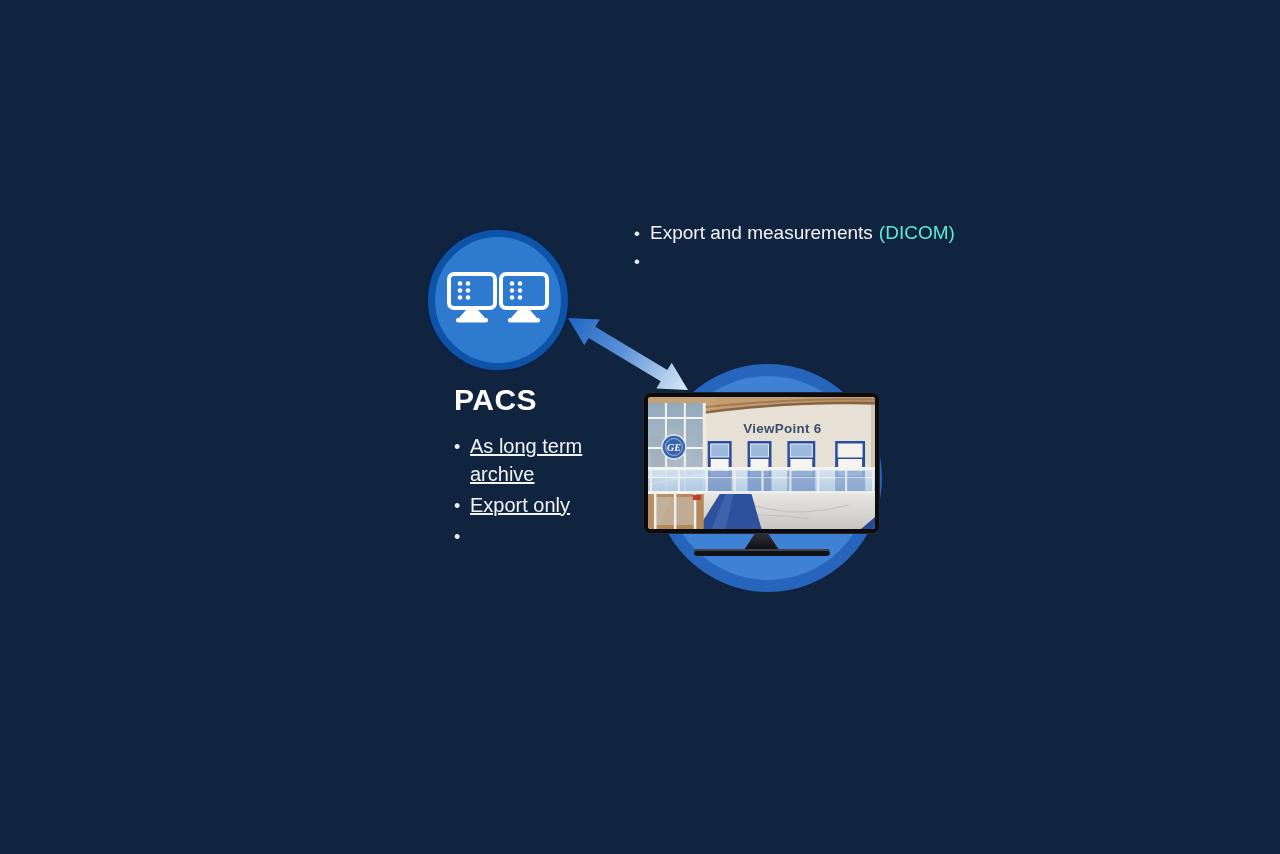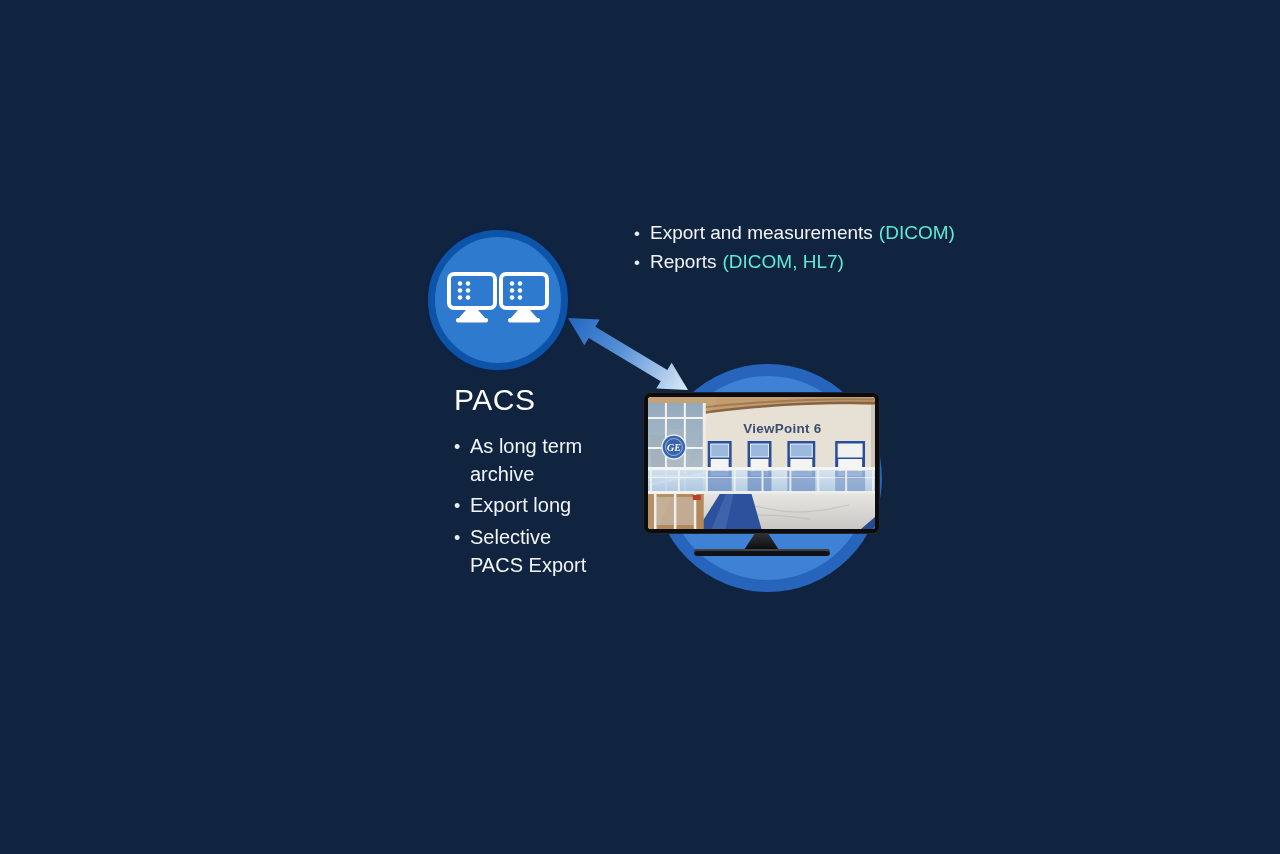--- a/index.html
+++ b/index.html
@@ -20,26 +20,26 @@
   
   .pacs-circle {
     position: absolute; left: 428px; top: 230px;
     width: 140px; height: 140px; border-radius: 50%;
     background: #2e7ace; border: 7px solid #0d53a7; box-sizing: border-box;
     box-shadow: 0 0 0 3px rgba(8,35,80,0.35);
     display: flex; align-items: center; justify-content: center;
   }
   .pacs-title {
     position: absolute; left: 454px; top: 383px;
-    color: #ffffff; font-size: 30px; font-weight: normal; letter-spacing: 0.5px;
+    color: #ffffff; font-size: 30px; font-weight: bold; letter-spacing: 0.5px;
   }
   .pacs-bullets { position: absolute; left: 454px; top: 432px; color: #f2f5f8; font-size: 20px; line-height: 28px; }
   .pacs-bullet-item { display: flex; align-items: baseline; margin-bottom: 3px; }
   .pacs-bullet-item .dot { width: 16px; color: #e9eef4; font-size: 18px; }
-  .pacs-bullet-item .txt { white-space: pre-line; }
+  .pacs-bullet-item .txt { white-space: pre-line; text-decoration: underline; }
 
   
   .arrow-svg { position: absolute; left: 556px; top: 306px; z-index: 5; }
 
   
   .big-circle {
     position: absolute; left: 654px; top: 364px;
     width: 228px; height: 228px; border-radius: 50%;
     background: #3f81d4; border: 12px solid #2765bd; box-sizing: border-box;
     z-index: 1;
@@ -69,21 +69,20 @@
 
 <div class="stage">
 
   <div class="flow-list">
     <div class="flow-item">
       <span class="dot">•</span>
       <span><span class="lbl">Export and measurements</span><span class="proto">(DICOM)</span></span>
     </div>
     <div class="flow-item">
       <span class="dot">•</span>
-      <span><span class="lbl">Reports</span><span class="proto">(DICOM, HL7)</span></span>
     </div>
   </div>
 
   <div class="pacs-circle">
     <svg width="106" height="58" viewBox="0 0 106 58">
       <g fill="none" stroke="#ffffff" stroke-width="4">
         <rect x="4" y="3" width="46" height="34" rx="5"></rect>
         <rect x="56" y="3" width="46" height="34" rx="5"></rect>
       </g>
       <g fill="#ffffff" stroke="none">
@@ -109,26 +108,24 @@
 
   <div class="pacs-title">PACS</div>
   <div class="pacs-bullets">
     <div class="pacs-bullet-item">
       <span class="dot">•</span>
       <span class="txt">As long term
 archive</span>
     </div>
     <div class="pacs-bullet-item">
       <span class="dot">•</span>
-      <span class="txt">Export long</span>
+      <span class="txt">Export only</span>
     </div>
     <div class="pacs-bullet-item">
       <span class="dot">•</span>
-      <span class="txt">Selective
-PACS Export</span>
     </div>
   </div>
 
   <div class="big-circle"></div>
 
   <svg class="arrow-svg" width="145" height="98" viewBox="0 0 145 98">
     <defs>
       <linearGradient id="arrowGrad" gradientUnits="userSpaceOnUse" x1="12" y1="12" x2="132" y2="84">
         <stop offset="0" stop-color="#2166c3"></stop>
         <stop offset="0.45" stop-color="#5a92d6"></stop>

